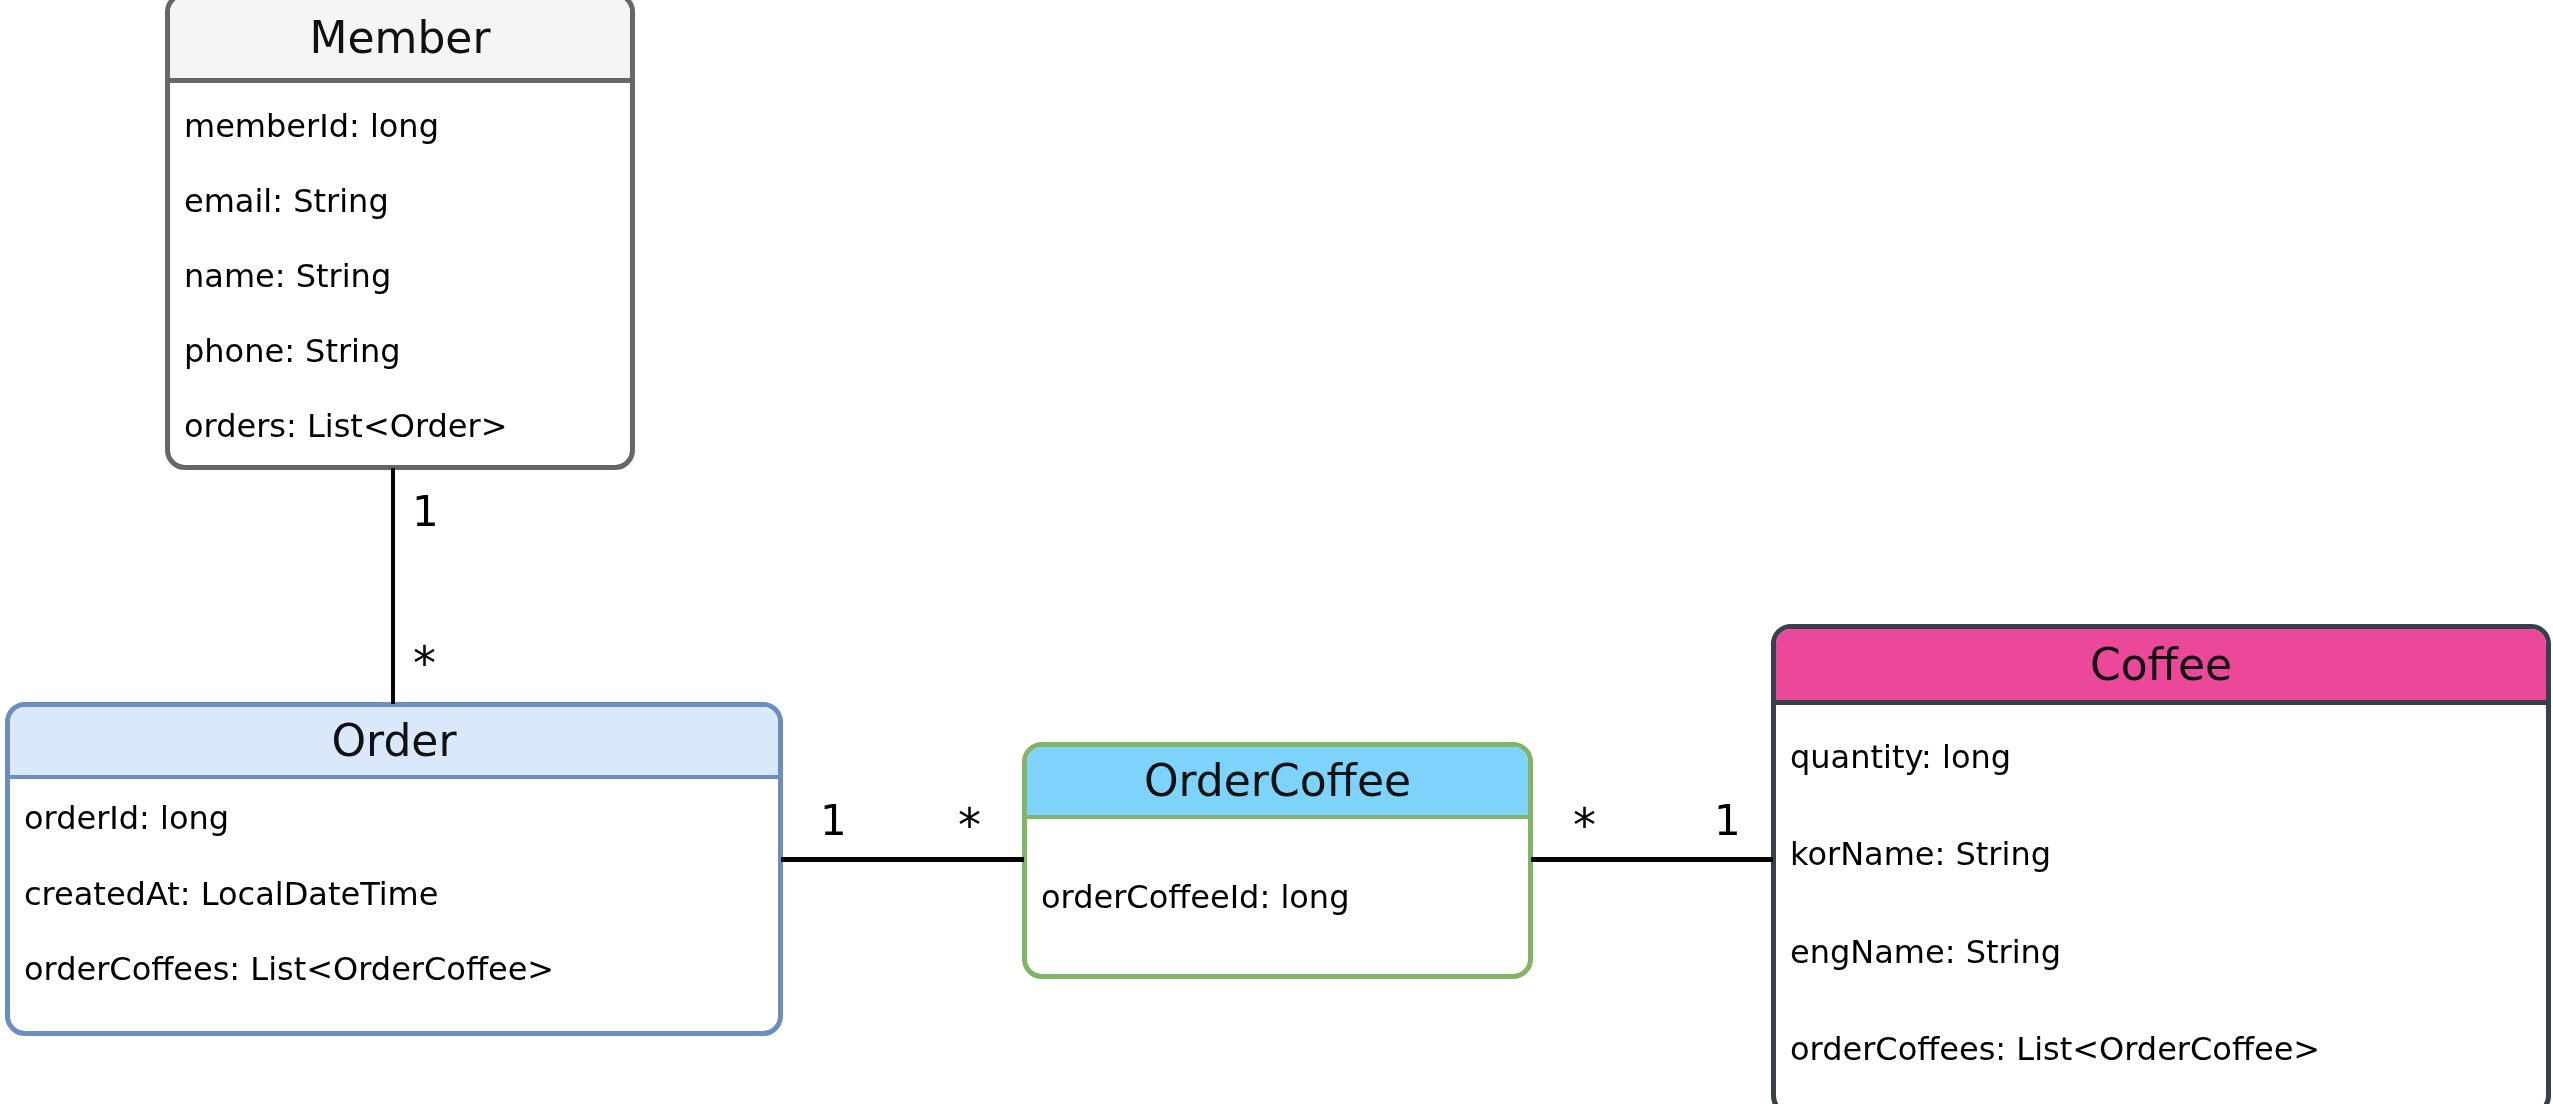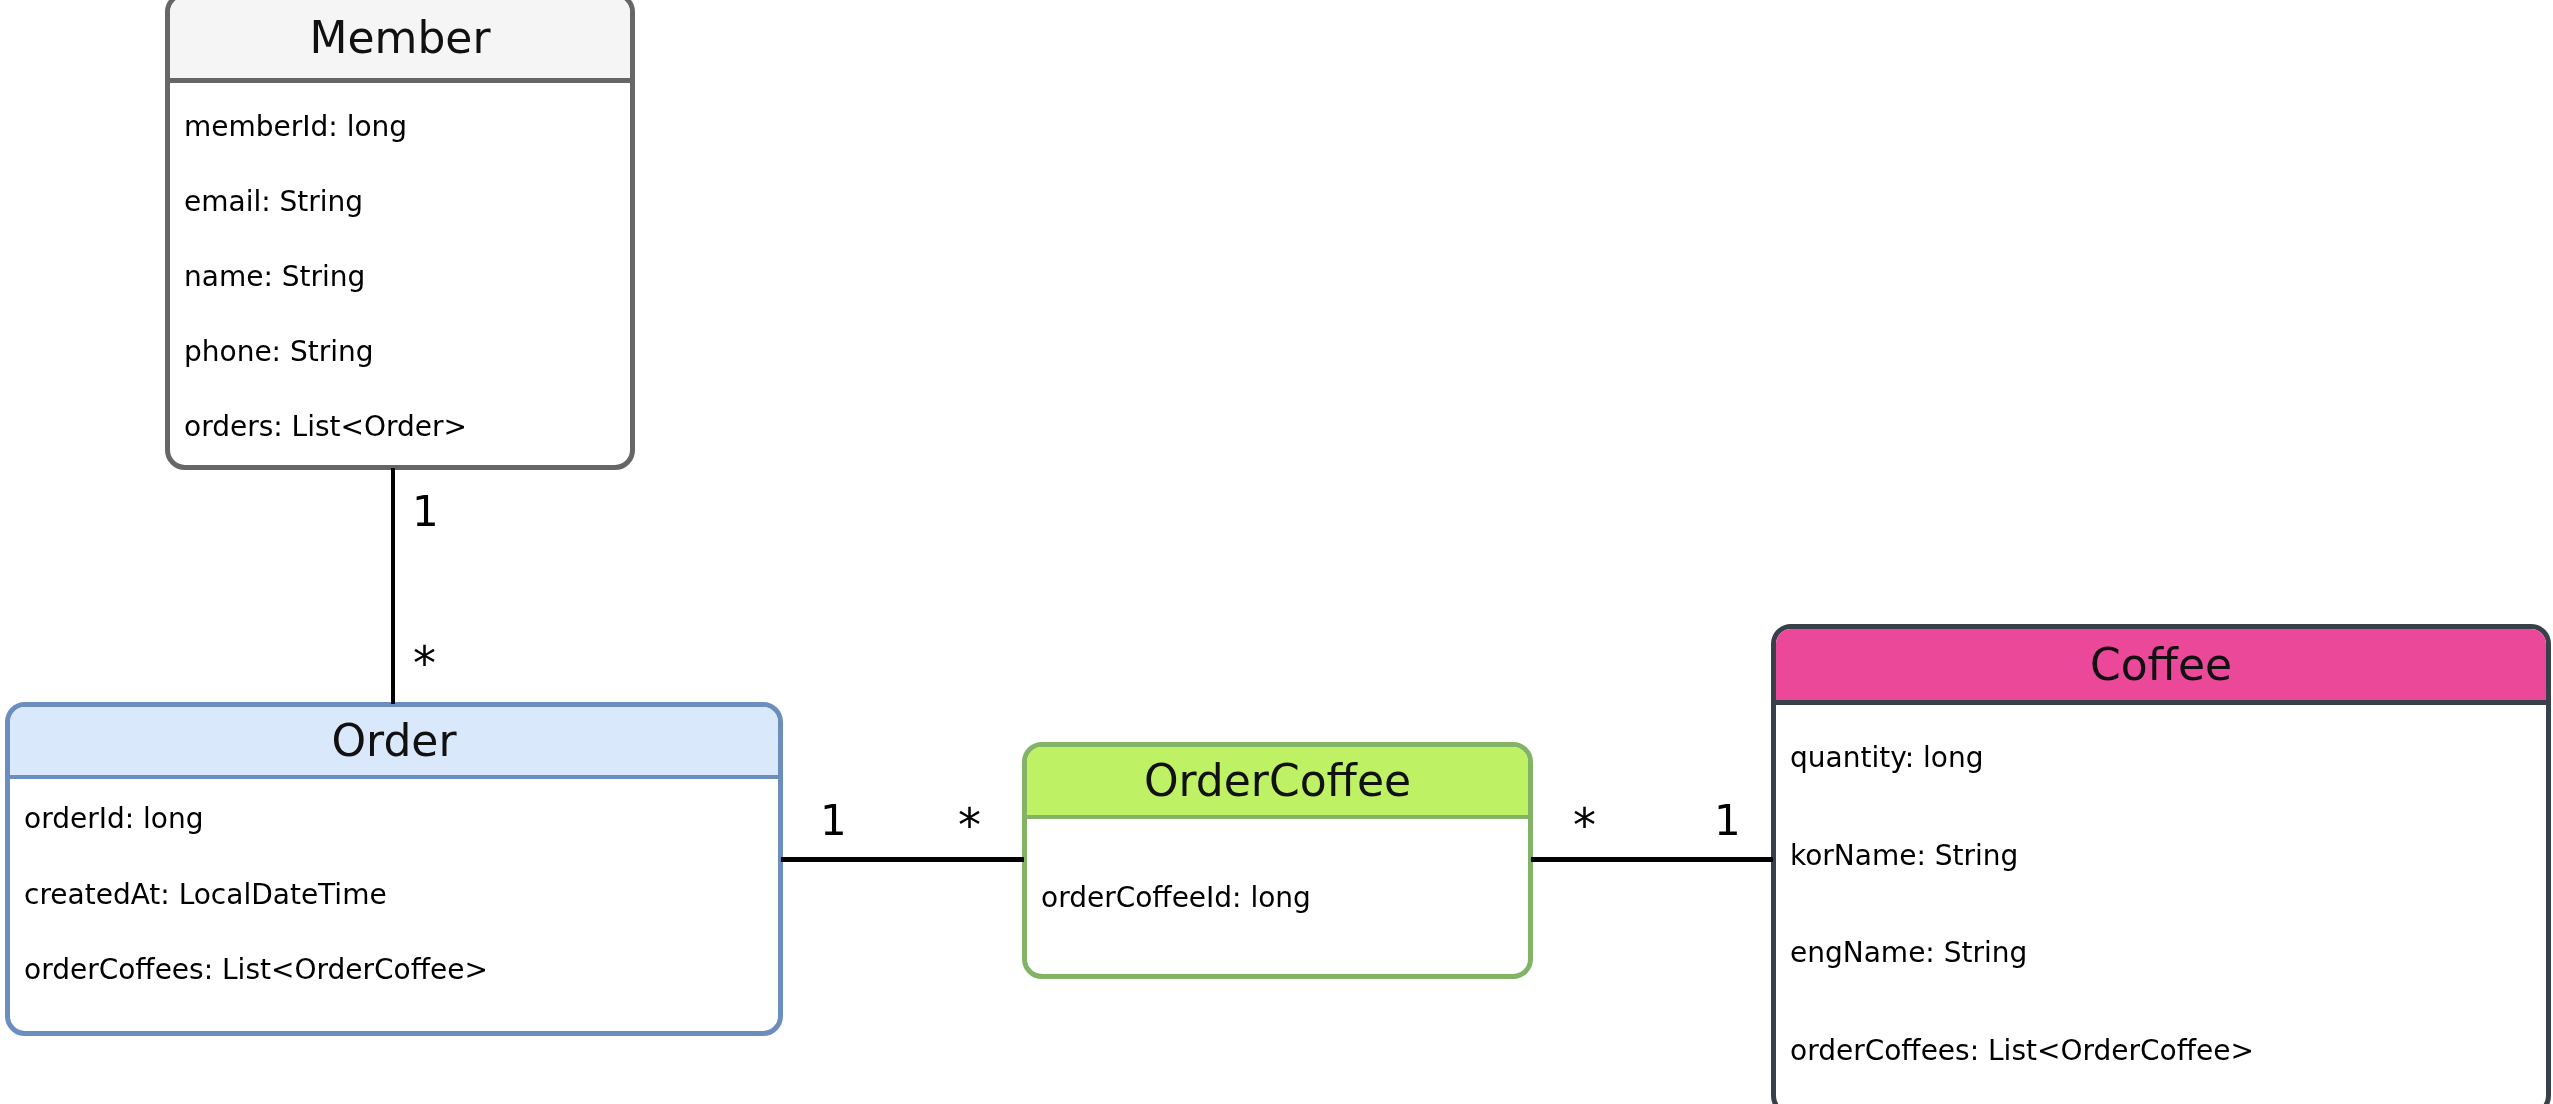--- a/index.html
+++ b/index.html
@@ -40,21 +40,21 @@
   }
   .umlbox .body {
     box-sizing: border-box;
     width: 100%;
     display: flex;
     flex-direction: column;
     justify-content: space-around;
     padding: 0 14px;
   }
   .umlbox .attr {
-    font-size: 28px;
+    font-size: 32px;
     line-height: 1.05;
     color: #000000;
     white-space: nowrap;
     text-align: left;
   }
 
   
   #box-member {
     left: 165px;
     top: -8px;
@@ -93,21 +93,21 @@
     left: 1022px;
     top: 742px;
     width: 511px;
     height: 237px;
     border-width: 5px;
     border-color: #82b366;
     border-radius: 20px;
   }
   #box-ordercoffee .hdr {
     height: 72px;
-    background: #bef264;
+    background: #7dd3fc;
     border-bottom: 4px solid #82b366;
   }
   #box-ordercoffee .body { height: 157px; }
 
   
   #box-coffee {
     left: 1771px;
     top: 624px;
     width: 780px;
     height: 492px;

